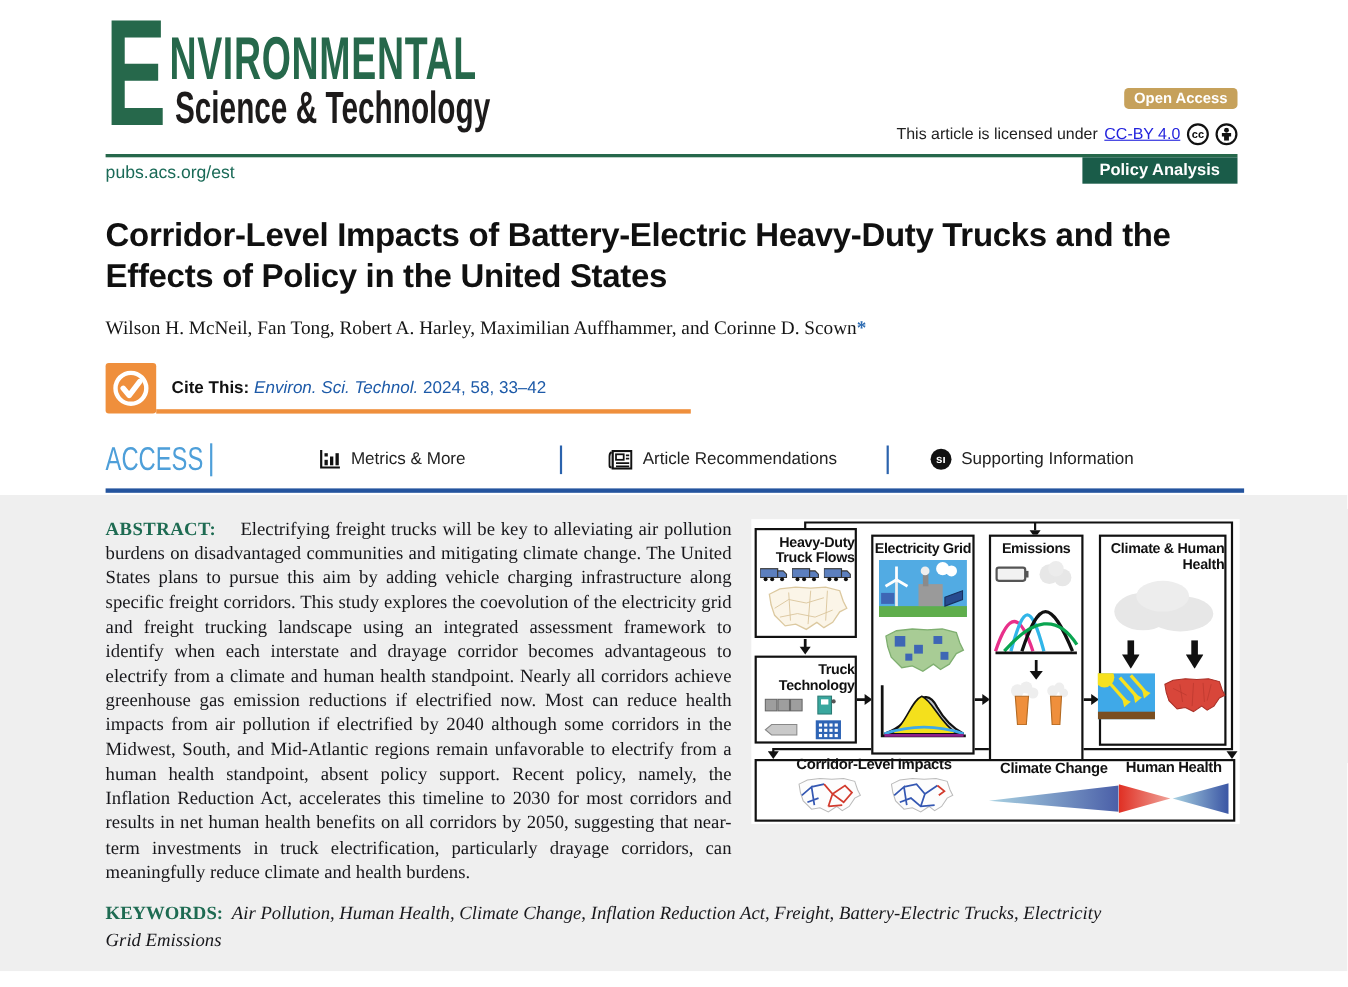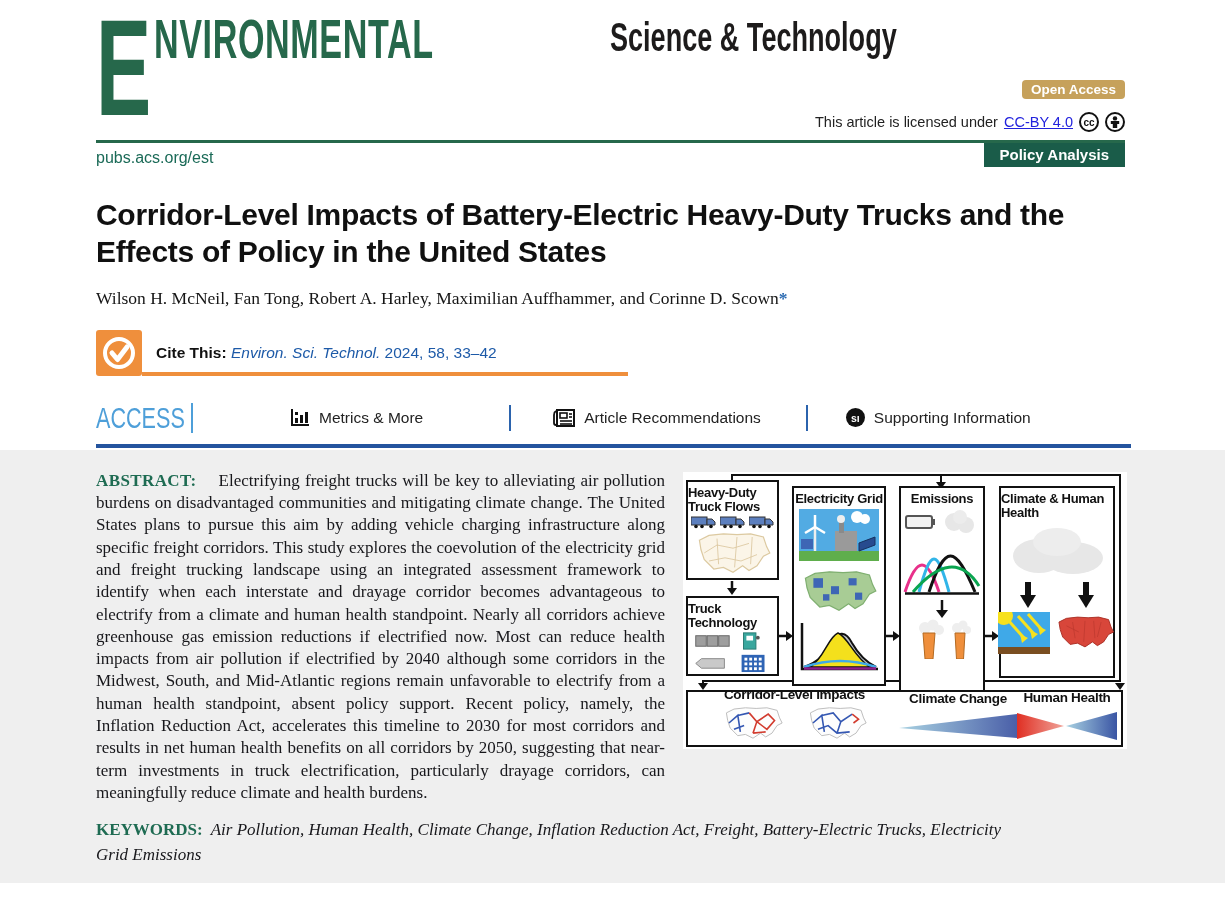--- a/index.html
+++ b/index.html
@@ -5,21 +5,21 @@
   * { margin:0; padding:0; box-sizing:border-box; }
   html,body { background:#ffffff; width:1225px; }
   body { font-family:"Liberation Sans", sans-serif; color:#1a1a1a; position:relative; }
 
   
   .header { position:relative; margin:14px 100px 0 96px; height:112px; }
   .logo { display:flex; align-items:flex-start; }
   .logo-e { display:inline-block; font-weight:700; font-size:138px; line-height:0.78;
             color:#26684B; transform:scaleX(0.60); transform-origin:left top;
             margin-right:-34px; }
-  .logo-right { display:flex; flex-direction:row; margin-top:2px; width:300px; }
+  .logo-right { display:flex; flex-direction:column; margin-top:16px; width:300px; }
   .logo-top { display:inline-block; font-weight:700; font-size:55px; line-height:0.85;
               color:#26684B; transform:scaleX(0.62); transform-origin:left top;
               letter-spacing:1px; white-space:nowrap; }
   .logo-bottom { display:inline-block; font-weight:700; font-size:41px; line-height:0.9;
               color:#1d1b1b; transform:scaleX(0.66); transform-origin:left top;
               margin-top:3px; margin-left:5px; white-space:nowrap; }
 
   .open-access { position:absolute; right:0; top:66px; background:#C6A15B; color:#fff;
                  font-weight:700; font-size:13.5px; padding:2px 9px; border-radius:4px; }
   .license-line { position:absolute; right:0; top:98px; display:flex; align-items:center;
@@ -94,21 +94,21 @@
   .ab-label { color:#1E6B52; font-weight:700; letter-spacing:0.4px; margin-right:22px; }
   .keywords { clear:none; margin-top:13px; width:910px;
               font-family:"Liberation Serif", serif; font-size:17px; line-height:25px; }
   .kw-label { color:#1E6B52; font-weight:700; font-style:normal; margin-right:8px; }
   .kw-text { font-style:italic; color:#17171b; }
 
   
   .ga-overlay { position:absolute; inset:0; width:444px; height:277px; }
   .ga-box { position:absolute; background:#fff; border:2px solid #111;
             display:flex; flex-direction:column; align-items:center; }
-  .ga-label { font-weight:700; font-size:13px; line-height:1.08; text-align:left;
+  .ga-label { font-weight:700; font-size:13px; line-height:1.08; text-align:right;
               letter-spacing:-0.3px; padding-top:4px; color:#111; }
   .box-a { left:3px; top:8px; width:93px; height:100px; }
   .box-b { left:3px; top:124px; width:93px; height:80px; }
   .box-c { left:109px; top:14px; width:94px; height:200px; }
   .box-d { left:216px; top:14px; width:86px; height:244px; }
   .box-e { left:316px; top:14px; width:116px; height:192px; }
   .box-f { left:3px; top:218px; width:437px; height:57px; border-width:2.5px;
            flex-direction:row; align-items:flex-end; padding:3px 6px; }
   .trucks-row { display:flex; gap:3px; margin-top:2px; }
   .f-group { display:flex; flex-direction:column; align-items:center; }

